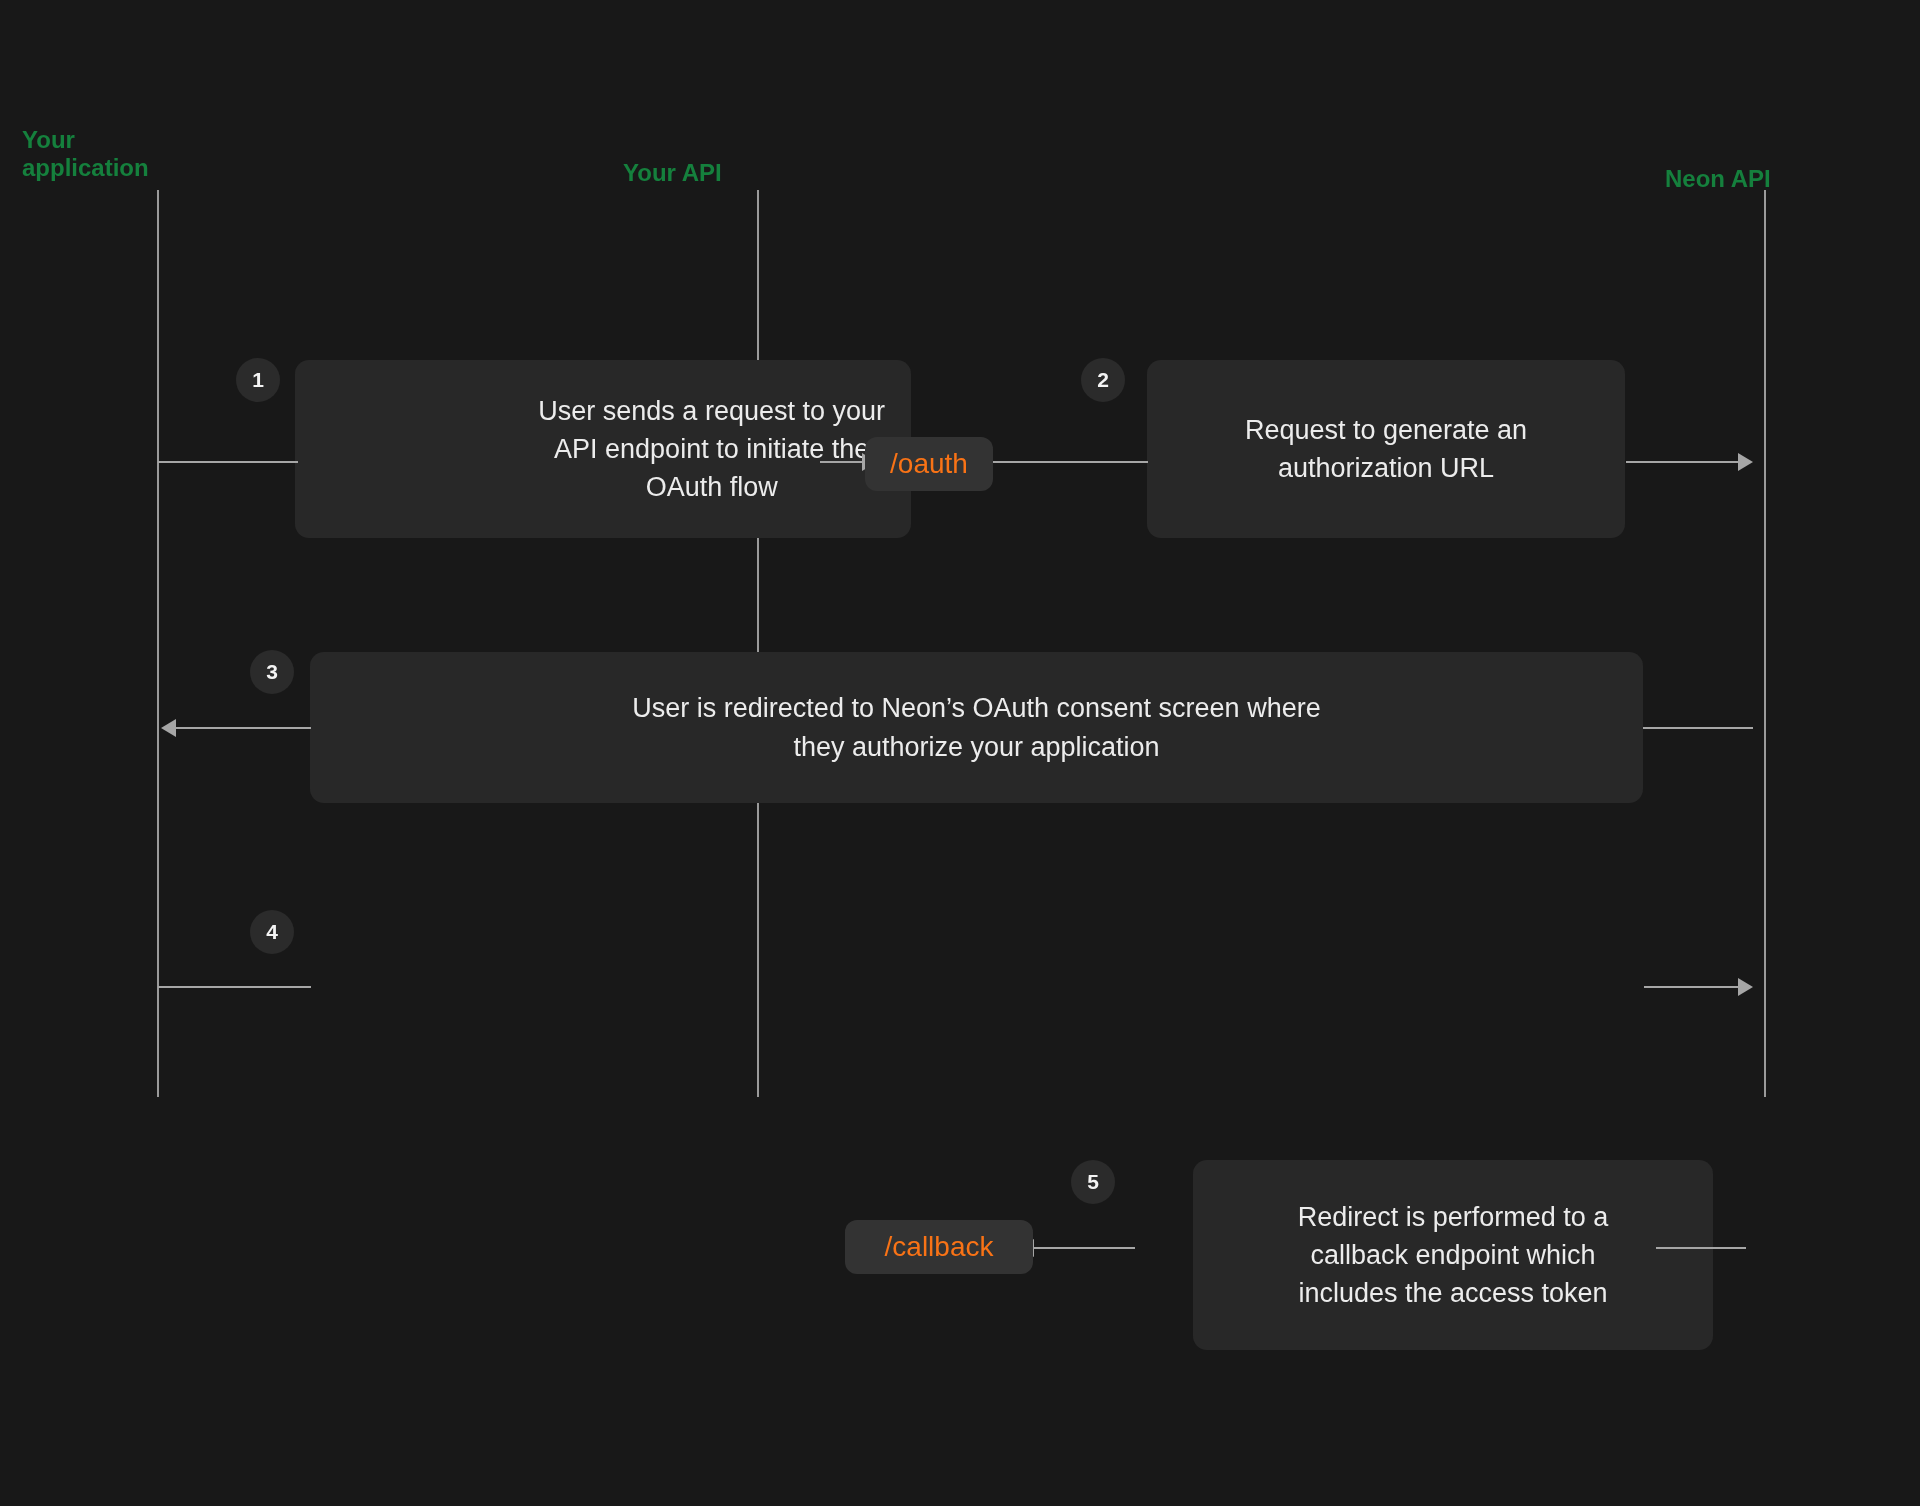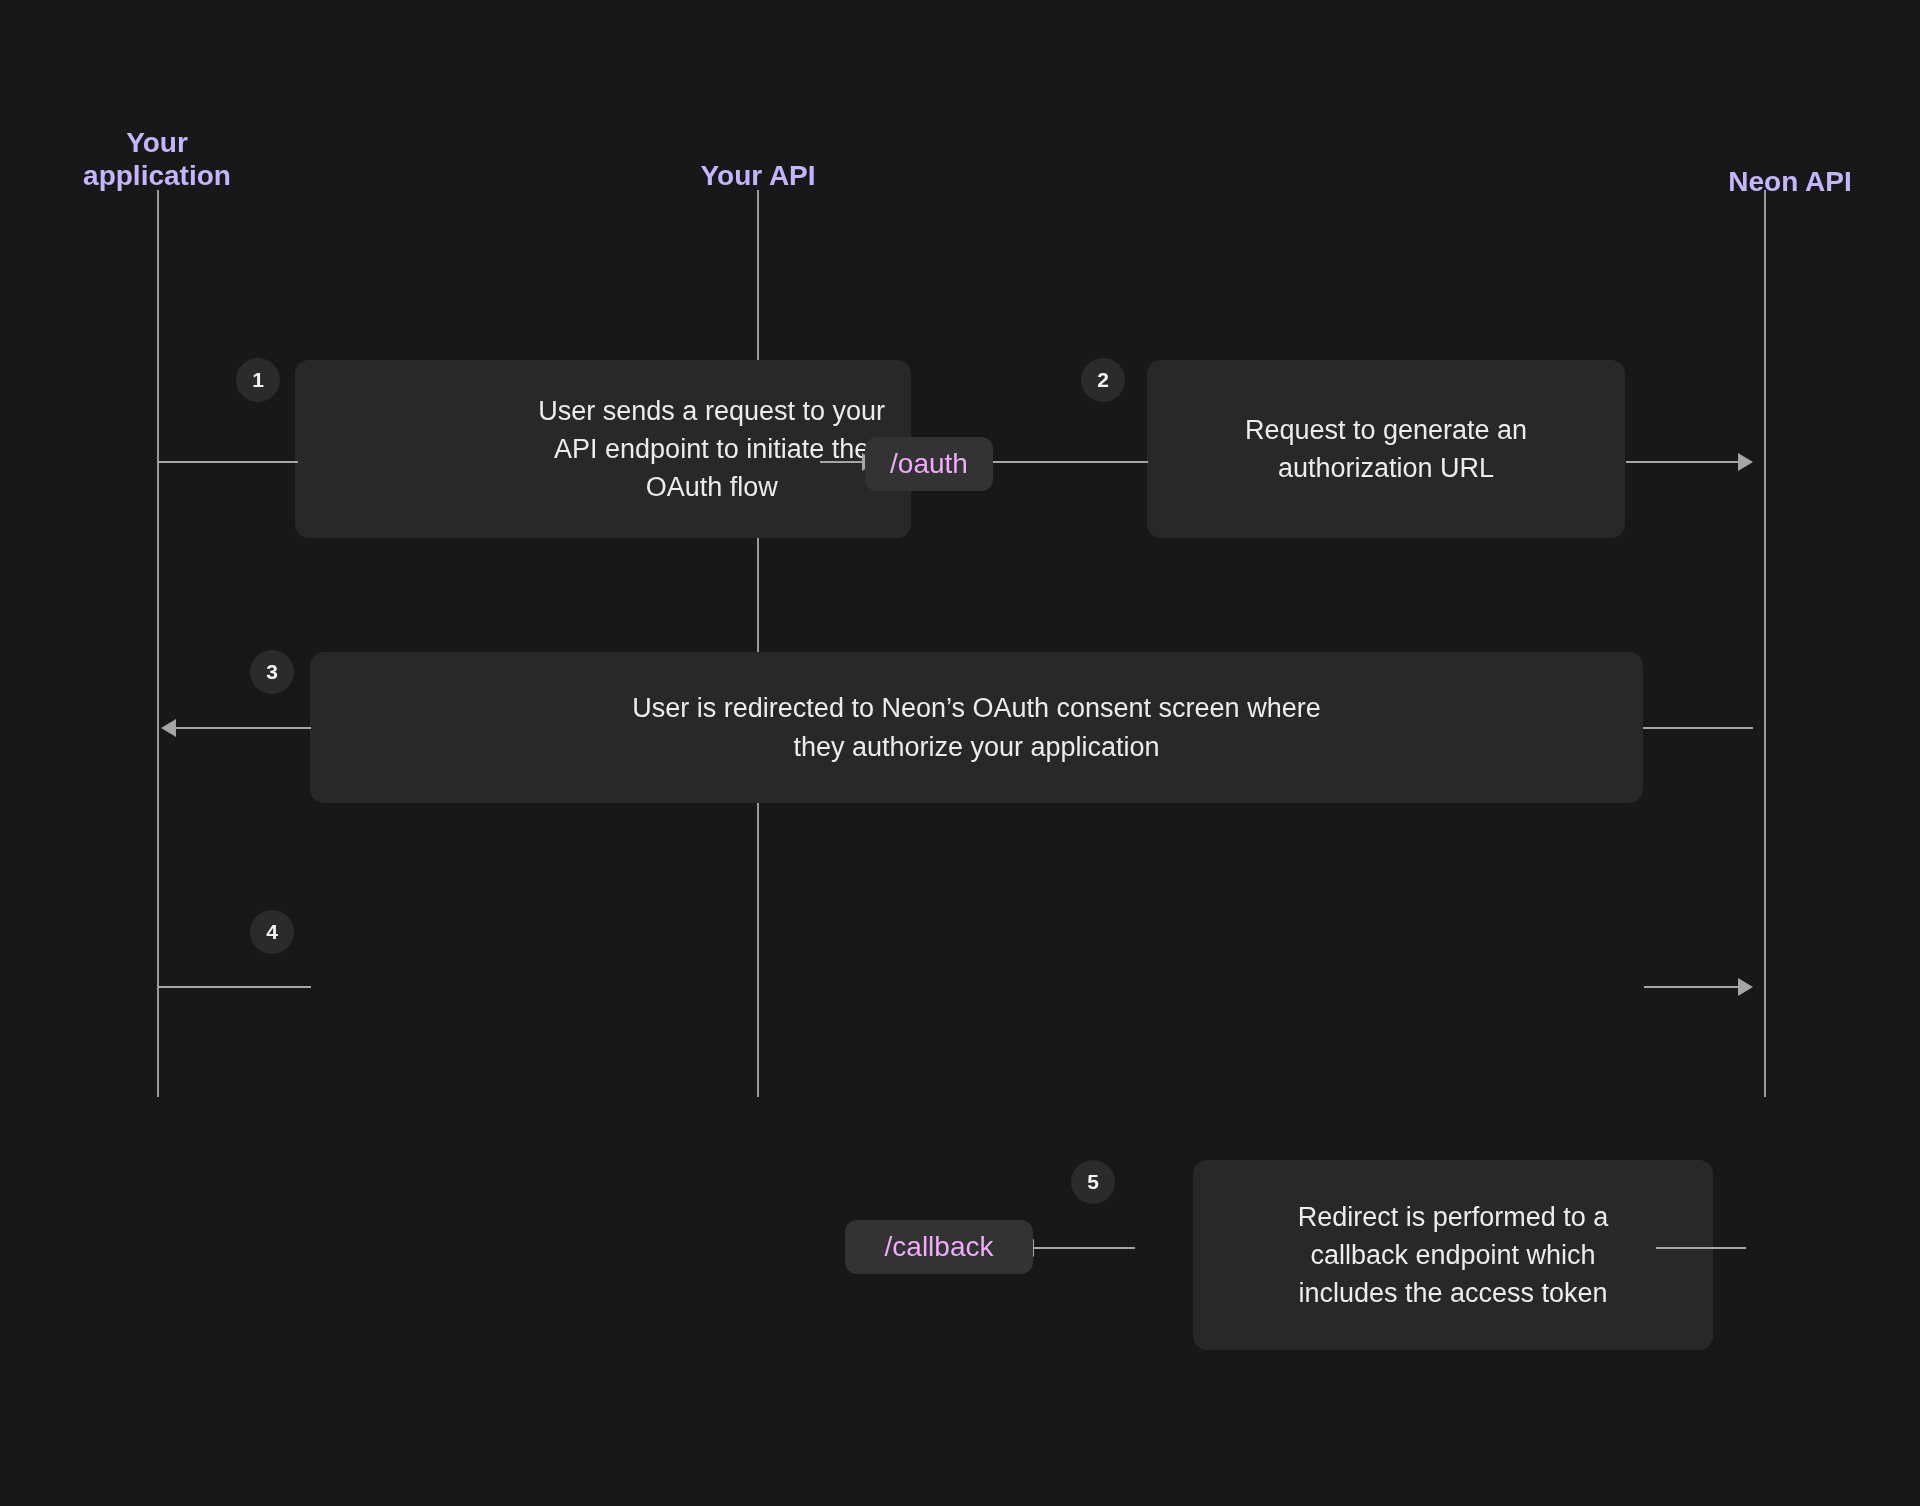--- a/index.html
+++ b/index.html
@@ -20,25 +20,25 @@
   }
 
   
   .lifeline {
     position: absolute;
     width: 2px;
     background: #9a9a9a;
   }
   .lifeline-label {
     position: absolute;
-    color: #c4b5fd;
+    color: #15803d;
     font-weight: 700;
-    font-size: 28px;
+    font-size: 24px;
     line-height: 1.18;
-    text-align: center;
+    text-align: left;
     white-space: pre-line;
   }
 
   
   .msg-box {
     position: absolute;
     background: #282828;
     border-radius: 14px;
     display: flex;
     align-items: center;
@@ -68,21 +68,21 @@
     align-items: center;
     justify-content: center;
     z-index: 4;
   }
 
   
   .pill {
     position: absolute;
     background: #333333;
     border-radius: 12px;
-    color: #f0abfc;
+    color: #f97316;
     font-size: 28px;
     display: flex;
     align-items: center;
     justify-content: center;
     padding: 0 20px;
     height: 54px;
     box-sizing: border-box;
     z-index: 5;
   }
 

